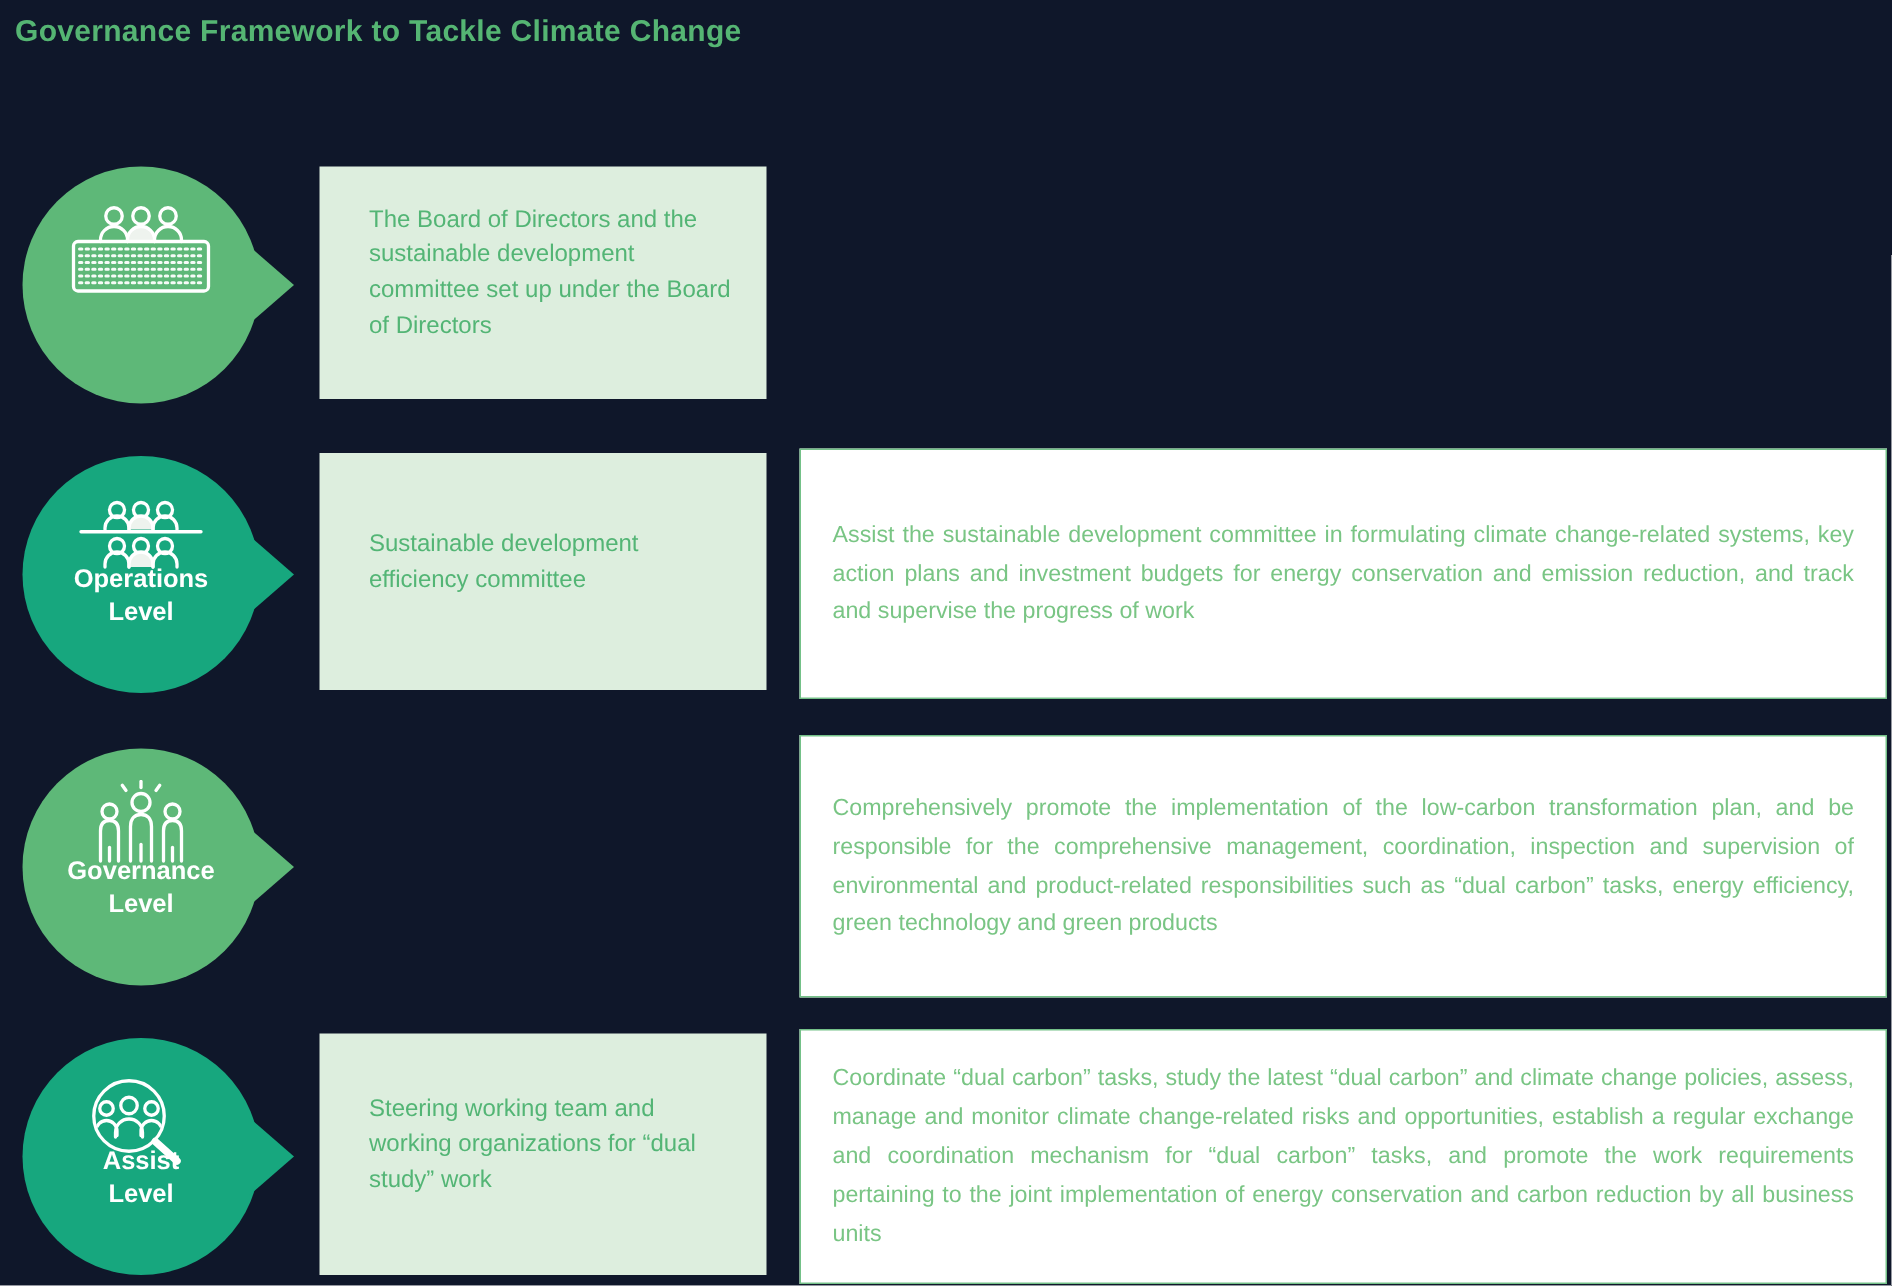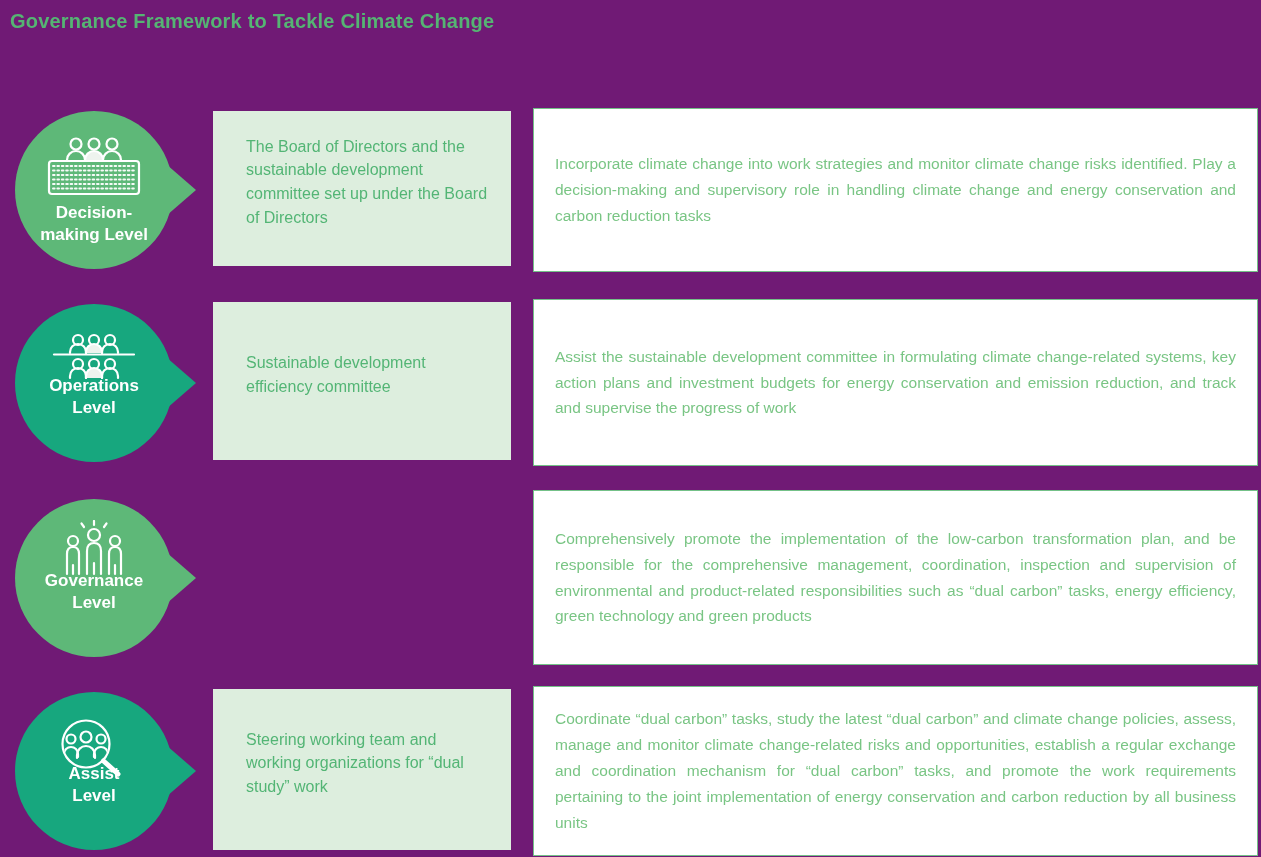--- a/index.html
+++ b/index.html
@@ -1,17 +1,17 @@
 <!DOCTYPE html>
 <html style="--title: #55b573; --circle-green: #5eb878; --circle-teal: #17a77e; --box-fill: #ddeede; --box-text: #53b575; --panel-border: #74c188; --panel-text: #79c584;"><head>
 <meta charset="utf-8">
 <style>
   html,body{margin:0;padding:0;background:#fff;}
   body{font-family:"Liberation Sans", sans-serif;}
-  .canvas{position:relative;width:1261px;height:857px;background:#701a75;overflow:hidden;}
+  .canvas{position:relative;width:1261px;height:857px;background:#0f172a;overflow:hidden;}
 
   .page-title{
     position:absolute;left:10px;top:10px;
     font-size:20px;font-weight:bold;color:var(--title,#55b573);
     letter-spacing:.2px;
   }
 
   .row{position:absolute;left:0;width:1261px;}
   .row1{top:108px;height:164px;}
   .row2{top:299px;height:167px;}
@@ -93,31 +93,24 @@
         <rect x="3" y="26" width="90" height="33" rx="3"></rect>
         <g stroke-width="2" stroke-dasharray="1.6 2.8" opacity="0.95">
           <line x1="7" y1="31" x2="89" y2="31"></line>
           <line x1="7" y1="35.5" x2="89" y2="35.5"></line>
           <line x1="7" y1="40" x2="89" y2="40"></line>
           <line x1="7" y1="44.5" x2="89" y2="44.5"></line>
           <line x1="7" y1="49" x2="89" y2="49"></line>
           <line x1="7" y1="53.5" x2="89" y2="53.5"></line>
         </g>
       </svg>
-      <div class="level-label">
-        <div>Decision-</div>
-        <div>making Level</div>
-      </div>
     </div>
     <div class="pointer"></div>
     <div class="committee-box">
       <div class="committee-text">The Board of Directors and the sustainable development committee set up under the Board of Directors</div>
-    </div>
-    <div class="responsibility-panel">
-      <div class="responsibility-text">Incorporate climate change into work strategies and monitor climate change risks identified. Play a decision-making and supervisory role in handling climate change and energy conservation and carbon reduction tasks</div>
     </div>
   </div>
 
   <div class="row row2 teal">
     <div class="level-circle">
       <svg class="icn level-icon icon-2" width="84" height="52" viewBox="0 0 84 52" fill="none" stroke="#ffffff" stroke-width="2.2" stroke-linecap="round">
         <circle cx="26" cy="7" r="5"></circle>
         <circle cx="42" cy="7" r="5"></circle>
         <circle cx="58" cy="7" r="5"></circle>
         <path d="M18,20 v-1 a8,8 0 0 1 16,0 v1"></path>

